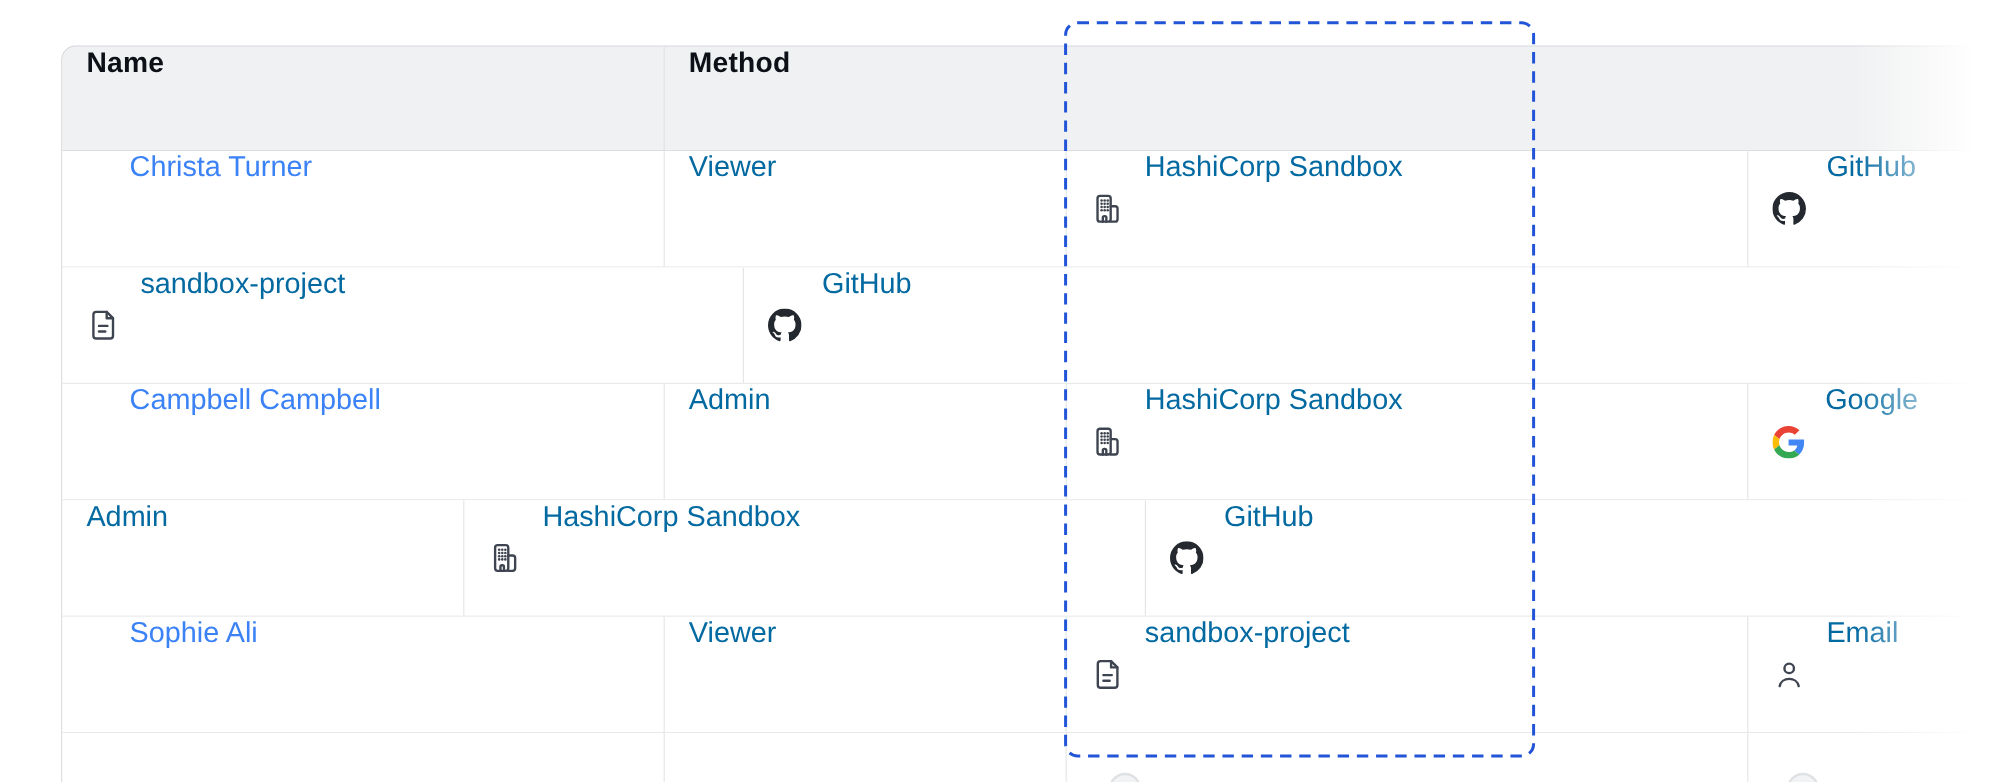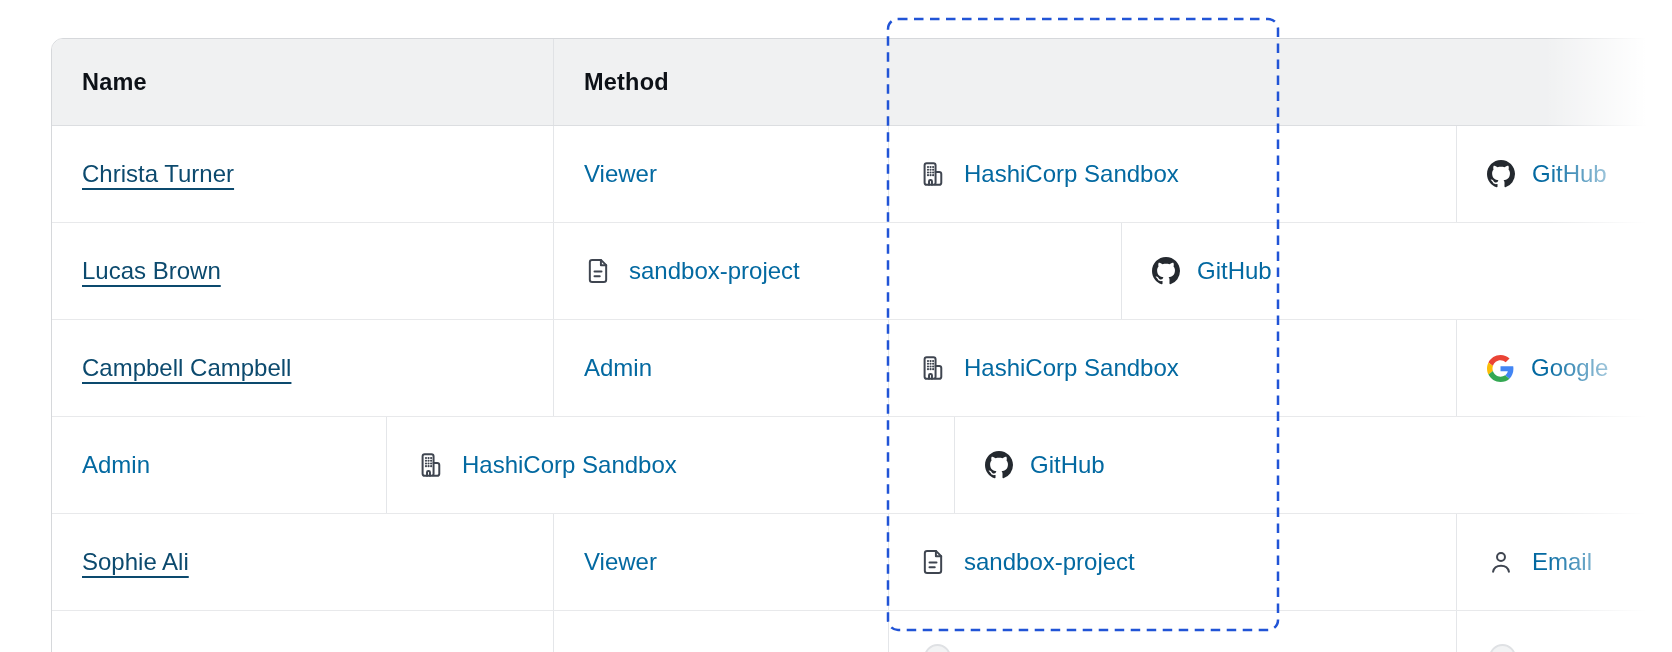--- a/index.html
+++ b/index.html
@@ -13,33 +13,33 @@
     box-sizing:border-box;z-index:1;
   }
   .thead{
     display:flex;height:87px;background:#f0f1f2;
     border-bottom:1px solid #dcdee1;border-radius:11px 11px 0 0;
     box-sizing:border-box;
   }
   .trow{display:flex;height:97px;border-bottom:1px solid #e8e9eb;box-sizing:border-box;background:#fff;}
   .trow.partial{height:58px;border-bottom:none;}
   .cell{
-    display:flex;align-items:center;padding-left:30px;
+    display:flex;padding-left:20px;
     box-sizing:border-box;border-right:1px solid #e4e6e9;overflow:hidden;white-space:nowrap;
   }
   .thead .cell{border-right:1px solid #e0e2e5;}
   .cell:last-child{border-right:none;}
   .c-name{width:502px;}
   .c-role{width:335px;}
   .c-scope{width:568px;}
   .c-method{flex:1;}
   .th{font-weight:700;font-size:23.5px;color:#0d1117;letter-spacing:.2px;}
   .name-link{
-    font-size:24px;color:#0c4a6e;font-weight:500;cursor:pointer;
-    text-decoration:underline;text-underline-offset:6px;text-decoration-thickness:1.8px;
+    font-size:24px;color:#3b82f6;font-weight:500;cursor:pointer;
+    text-underline-offset:6px;text-decoration-thickness:1.8px;margin-left:36px;
   }
   .body-text{font-size:24px;color:#0369a1;}
   .icon{display:inline-flex;align-items:center;justify-content:center;margin-right:17px;flex:none;}
   .peek-circle{
     position:absolute;width:27px;height:27px;border-radius:50%;
     background:#f2f3f4;border:2px solid #dfe1e4;box-sizing:border-box;z-index:2;
   }
   .highlight-box{position:absolute;left:886px;top:17px;z-index:5;pointer-events:none;}
   .fade-overlay{
     position:absolute;left:1545px;top:0;width:127px;height:652px;z-index:6;pointer-events:none;
@@ -94,23 +94,20 @@
         <span class="icon">
   <svg width="28" height="28" viewBox="0 0 16 16" fill="#24292f">
     <path d="M8 0C3.58 0 0 3.58 0 8c0 3.54 2.29 6.53 5.47 7.59.4.07.55-.17.55-.38 0-.19-.01-.82-.01-1.49-2.01.37-2.53-.49-2.69-.94-.09-.23-.48-.94-.82-1.13-.28-.15-.68-.52-.01-.53.63-.01 1.08.58 1.23.82.72 1.21 1.87.87 2.33.66.07-.52.28-.87.51-1.07-1.78-.2-3.64-.89-3.64-3.95 0-.87.31-1.59.82-2.15-.08-.2-.36-1.02.08-2.12 0 0 .67-.21 2.2.82.64-.18 1.32-.27 2-.27s1.36.09 2 .27c1.53-1.04 2.2-.82 2.2-.82.44 1.1.16 1.92.08 2.12.51.56.82 1.27.82 2.15 0 3.07-1.87 3.75-3.65 3.95.29.25.54.73.54 1.48 0 1.07-.01 1.93-.01 2.2 0 .21.15.46.55.38A8.01 8.01 0 0 0 16 8c0-4.42-3.58-8-8-8z"></path>
   </svg>
 </span>
         <span class="body-text">GitHub</span>
       </div>
   </div>
 
   <div class="trow">
-    <div class="cell c-name">
-        <a class="name-link">Lucas Brown</a>
-      </div>
     <div class="cell c-scope">
         <span class="icon">
   <svg width="28" height="28" viewBox="0 0 24 24" fill="none" stroke="#3f4550" stroke-width="1.7" stroke-linecap="round" stroke-linejoin="round">
     <path d="M14.5 2.5H7a2 2 0 0 0-2 2v15a2 2 0 0 0 2 2h10a2 2 0 0 0 2-2V7z"></path>
     <path d="M14.5 2.5V7H19"></path>
     <path d="M9 12.5h6"></path>
     <path d="M9 16.5h4.5"></path>
   </svg>
 </span>
         <span class="body-text">sandbox-project</span>

